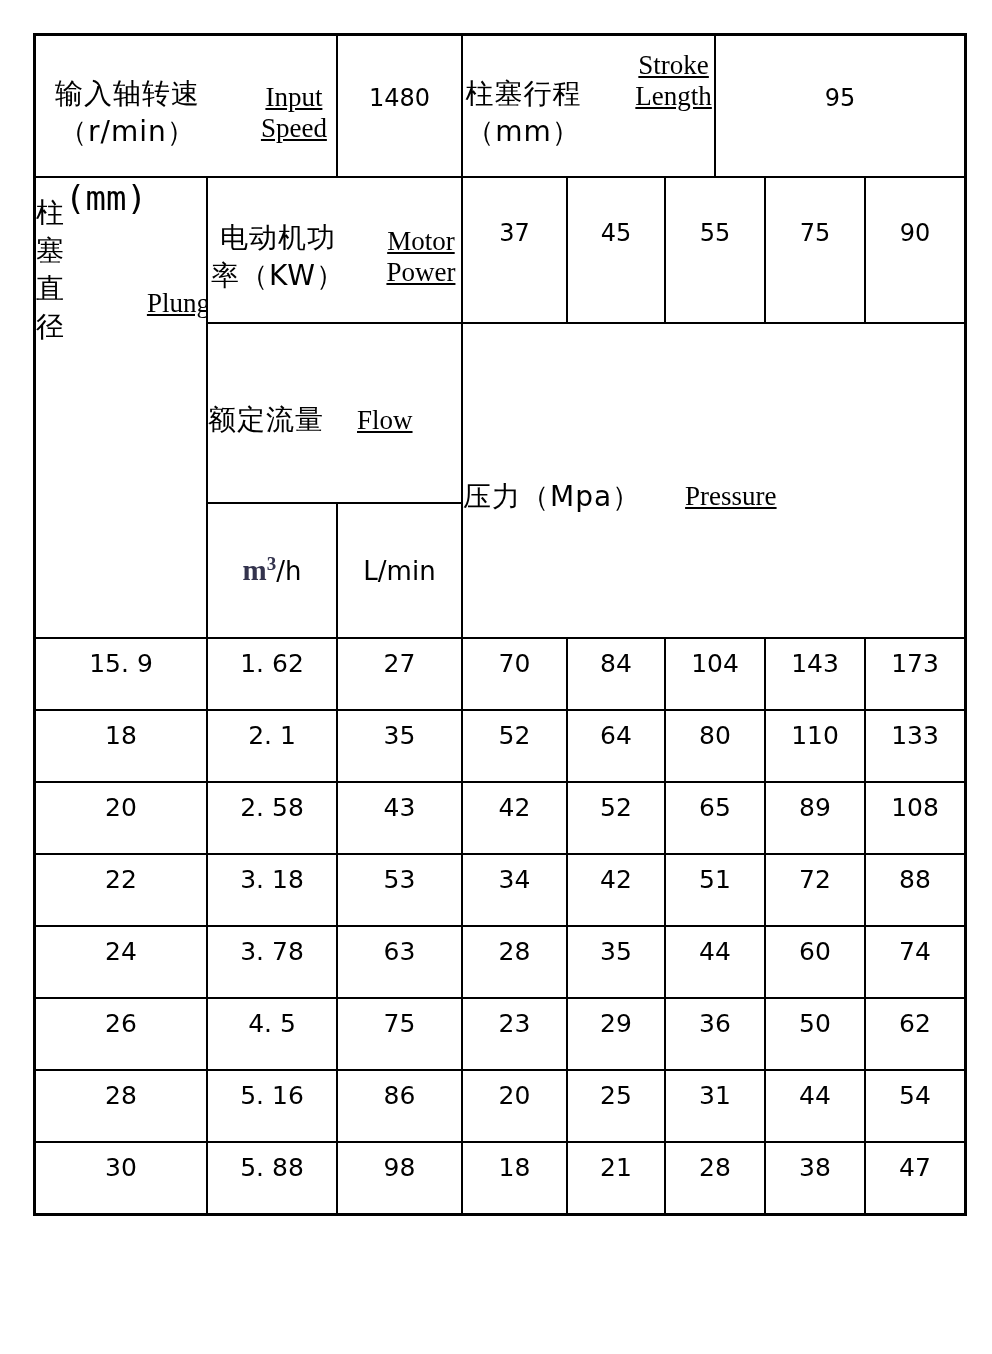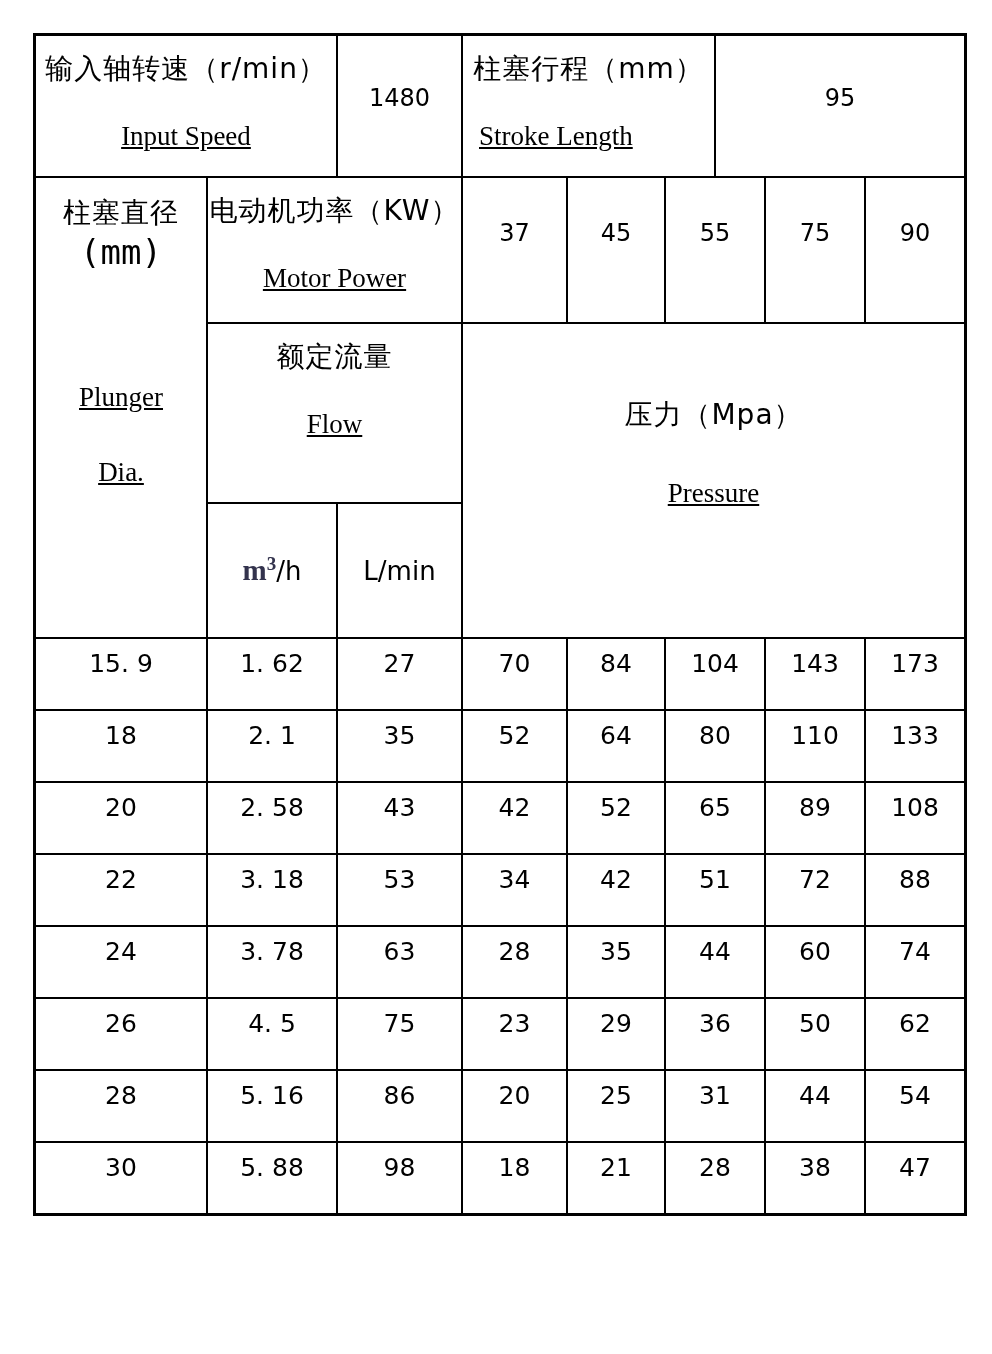--- a/index.html
+++ b/index.html
@@ -34,21 +34,21 @@
   .main-table tr.r3 > td { border-top: none; }
 
   
   .zh  { font-size: 28px; letter-spacing: 1px; }
   .en  { font-family: "Liberation Serif", serif; font-size: 27px; text-decoration: underline; }
   .num { font-size: 24px; }
   .val { font-size: 25px; }
 
   
   .stack {
-    display: flex; flex-direction: column;
+    display: flex; 
     align-items: center; justify-content: flex-start;
     padding-top: 14px; gap: 33px;
     width: 100%; height: 100%;
   }
   .stack .self-left { align-self: flex-start; margin-left: 16px; }
 
   
   .spec-table tr.r1 td { height: 142px; }
   .spec-table tr.r2 td { height: 135px; }
   .value-cell { vertical-align: middle; }
@@ -58,32 +58,32 @@
   .main-table tr.r3 td { height: 145px; }
   .main-table tr.r4 td { height: 180px; }
   .main-table tr.r5 td { height: 135px; }
   .main-table tr.data td { height: 72px; vertical-align: top; padding-top: 10px; }
 
   .mp-val { vertical-align: middle; }
   .mp-val .num { display: inline-block; padding-bottom: 34px; }
 
   
   .plunger-stack {
-    display: flex; flex-direction: column; 
+    display: flex; flex-direction: row; 
     width: 100%; height: 100%;
   }
   .plunger-stack .l1 { margin-top: 16px; }
   .plunger-stack .l2 { font-size: 34px; font-family: "DejaVu Sans Mono", monospace; }
   .plunger-stack .l3 { margin-top: 110px; }
   .plunger-stack .l4 { margin-top: 44px; }
 
   
   .pressure-stack {
-    display: flex; flex-direction: column; align-items: center;
-    padding-top: 72px; gap: 44px;
+    display: flex; flex-direction: row; align-items: center;
+    padding-top: 32px; gap: 44px;
     width: 100%; height: 100%;
   }
 
   
   .unit-cell { vertical-align: middle; }
   .m3  { font-family: "Liberation Serif", serif; font-weight: bold; color: #33334d; font-size: 29px; }
   .m3sup { font-family: "Liberation Serif", serif; font-weight: bold; color: #33334d;
            font-size: 19px; position: relative; top: -10px; }
   .unit-rest { font-size: 26px; }
 </style>

